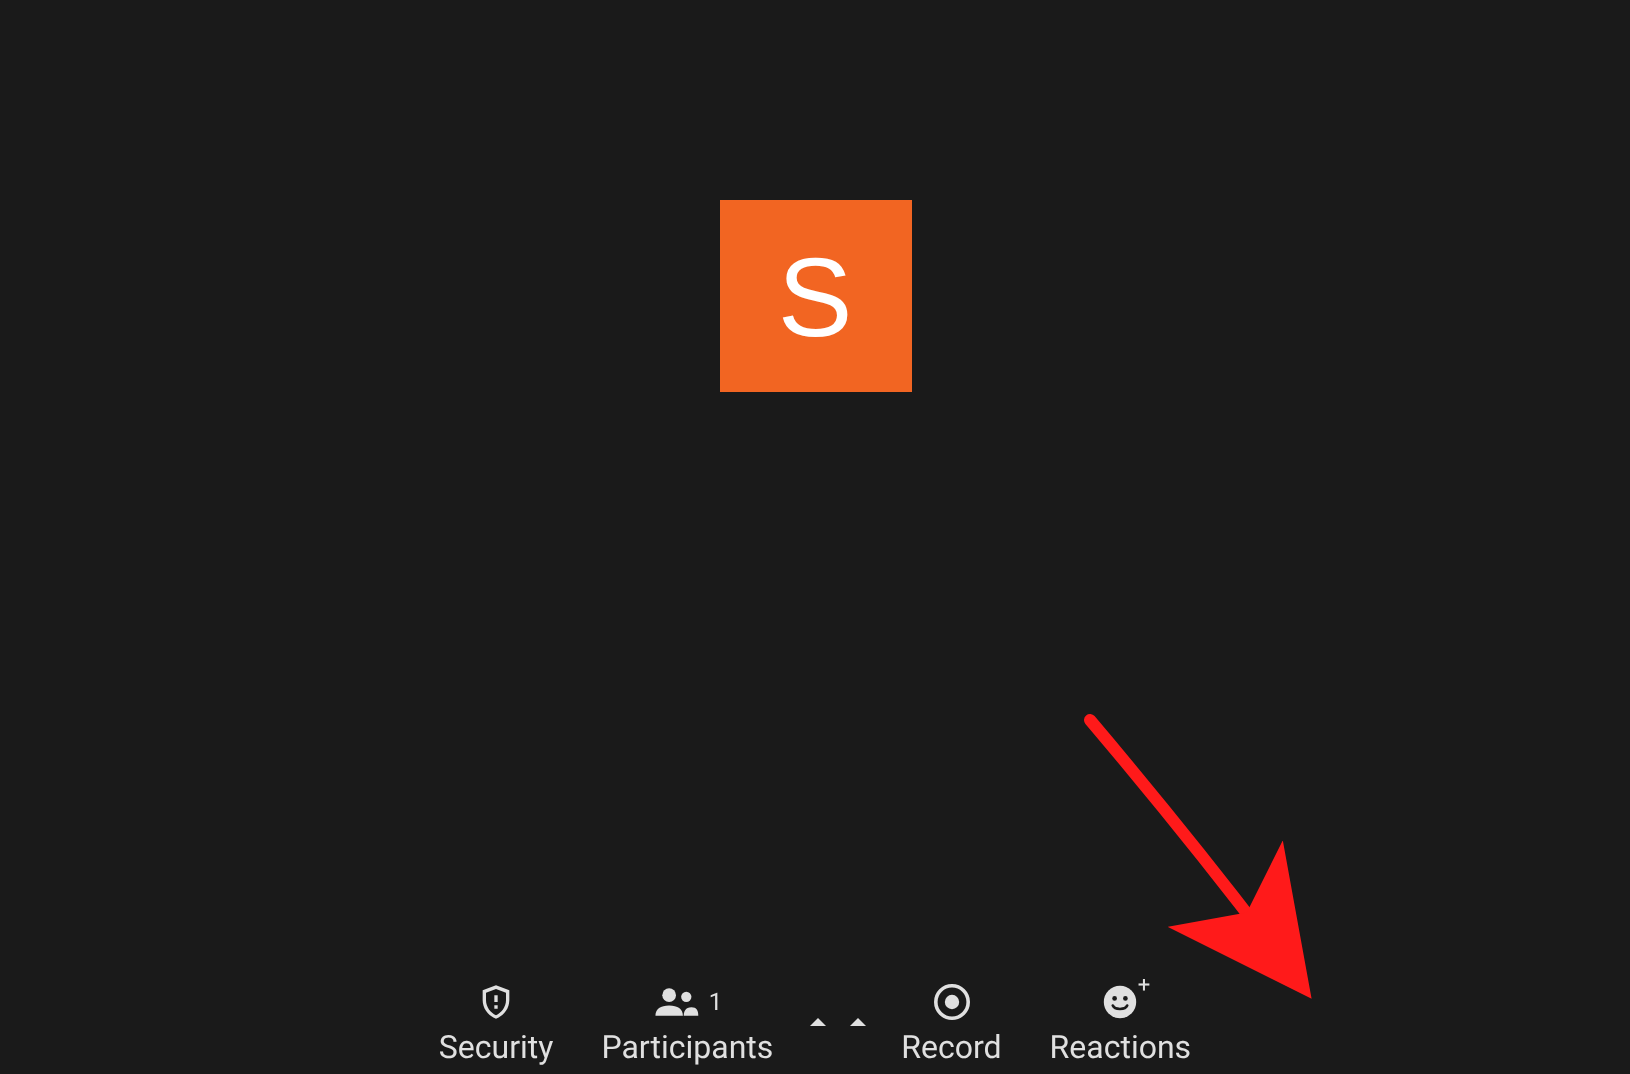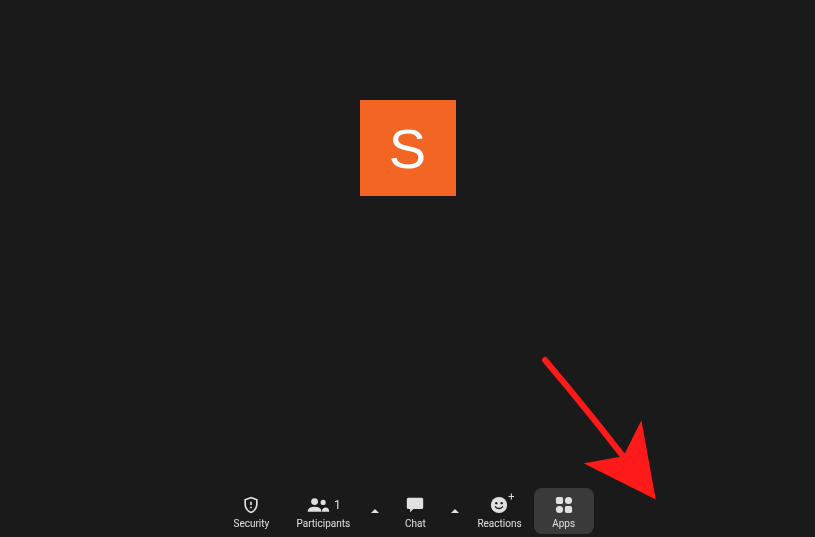--- a/index.html
+++ b/index.html
@@ -78,21 +78,21 @@
       height: 22px;
       display: flex;
       align-items: center;
       justify-content: center;
       position: relative;
     }
     .icon-wrap svg {
       fill: #e0e0e0;
     }
     .btn-label {
-      font-size: 10px;
+      font-size: 16px;
       margin-top: 2px;
       color: #e0e0e0;
     }
     .badge {
       font-size: 12px;
       color: #e0e0e0;
       margin-left: 4px;
     }
     .chevron {
       display: flex;
@@ -150,61 +150,51 @@
     </div>
     <span class="btn-label">Participants</span>
   </div>
 
   <div class="chevron">
     <svg width="10" height="10" viewBox="0 0 10 10">
         <path d="M1 7 L5 3 L9 7 Z"></path>
       </svg>
   </div>
 
-  <div class="toolbar-button">
-    <div class="icon-wrap">
-      <svg width="20" height="18" viewBox="0 0 24 22">
-          <path d="M4 2 L20 2 C21.5 2 22 3 22 4 L22 14 C22 15 21.5 16 20 16 L10 16 L6 20 L6 16 L4 16 C2.5 16 2 15 2 14 L2 4 C2 3 2.5 2 4 2 Z"></path>
-        </svg>
-    </div>
-    <span class="btn-label">Chat</span>
-  </div>
 
 
   <div class="chevron">
     <svg width="10" height="10" viewBox="0 0 10 10">
         <path d="M1 7 L5 3 L9 7 Z"></path>
       </svg>
   </div>
 
+  <div class="toolbar-button">
+    <div class="icon-wrap">
+      <svg width="18" height="18" viewBox="0 0 20 20">
+          <circle cx="10" cy="10" r="9" fill="none" stroke="#e0e0e0" stroke-width="2"></circle>
+          <circle cx="10" cy="10" r="4"></circle>
+        </svg>
+    </div>
+    <span class="btn-label">Record</span>
+  </div>
 
   <div class="toolbar-button">
     <div class="icon-wrap">
       <svg width="18" height="18" viewBox="0 0 20 20">
           <circle cx="10" cy="10" r="9"></circle>
           <circle cx="7" cy="8" r="1.3" fill="#1a1a1a"></circle>
           <circle cx="13" cy="8" r="1.3" fill="#1a1a1a"></circle>
           <path d="M6 12 C7 14.5 13 14.5 14 12" stroke="#1a1a1a" stroke-width="1.5" fill="none" stroke-linecap="round"></path>
         </svg>
       <span class="plus-corner">+</span>
     </div>
     <span class="btn-label">Reactions</span>
   </div>
 
-  <div class="toolbar-button active">
-    <div class="icon-wrap">
-      <svg width="18" height="18" viewBox="0 0 20 20" fill="none" stroke="#e0e0e0" stroke-width="2">
-          <rect x="2" y="2" width="6" height="6" rx="1"></rect>
-          <circle cx="15" cy="5" r="3"></circle>
-          <rect x="2" y="12" width="6" height="6" rx="3"></rect>
-          <rect x="12" y="12" width="6" height="6" rx="1"></rect>
-        </svg>
-    </div>
-    <span class="btn-label">Apps</span>
-  </div>
 
 </div>
 
 <svg class="arrow-annotation" style="left:540px; top:355px;" width="140" height="155" viewBox="0 0 140 155">
   <defs>
     <marker id="arrowhead" markerWidth="12" markerHeight="12" refX="9" refY="6" orient="auto">
       <path d="M0,0 L12,6 L0,12 L3,6 Z" fill="#ff1a1a"></path>
     </marker>
   </defs>
   <path d="M5 5 Q 60 70 105 130" stroke="#ff1a1a" stroke-width="6" fill="none" marker-end="url(#arrowhead)" stroke-linecap="round"></path>

